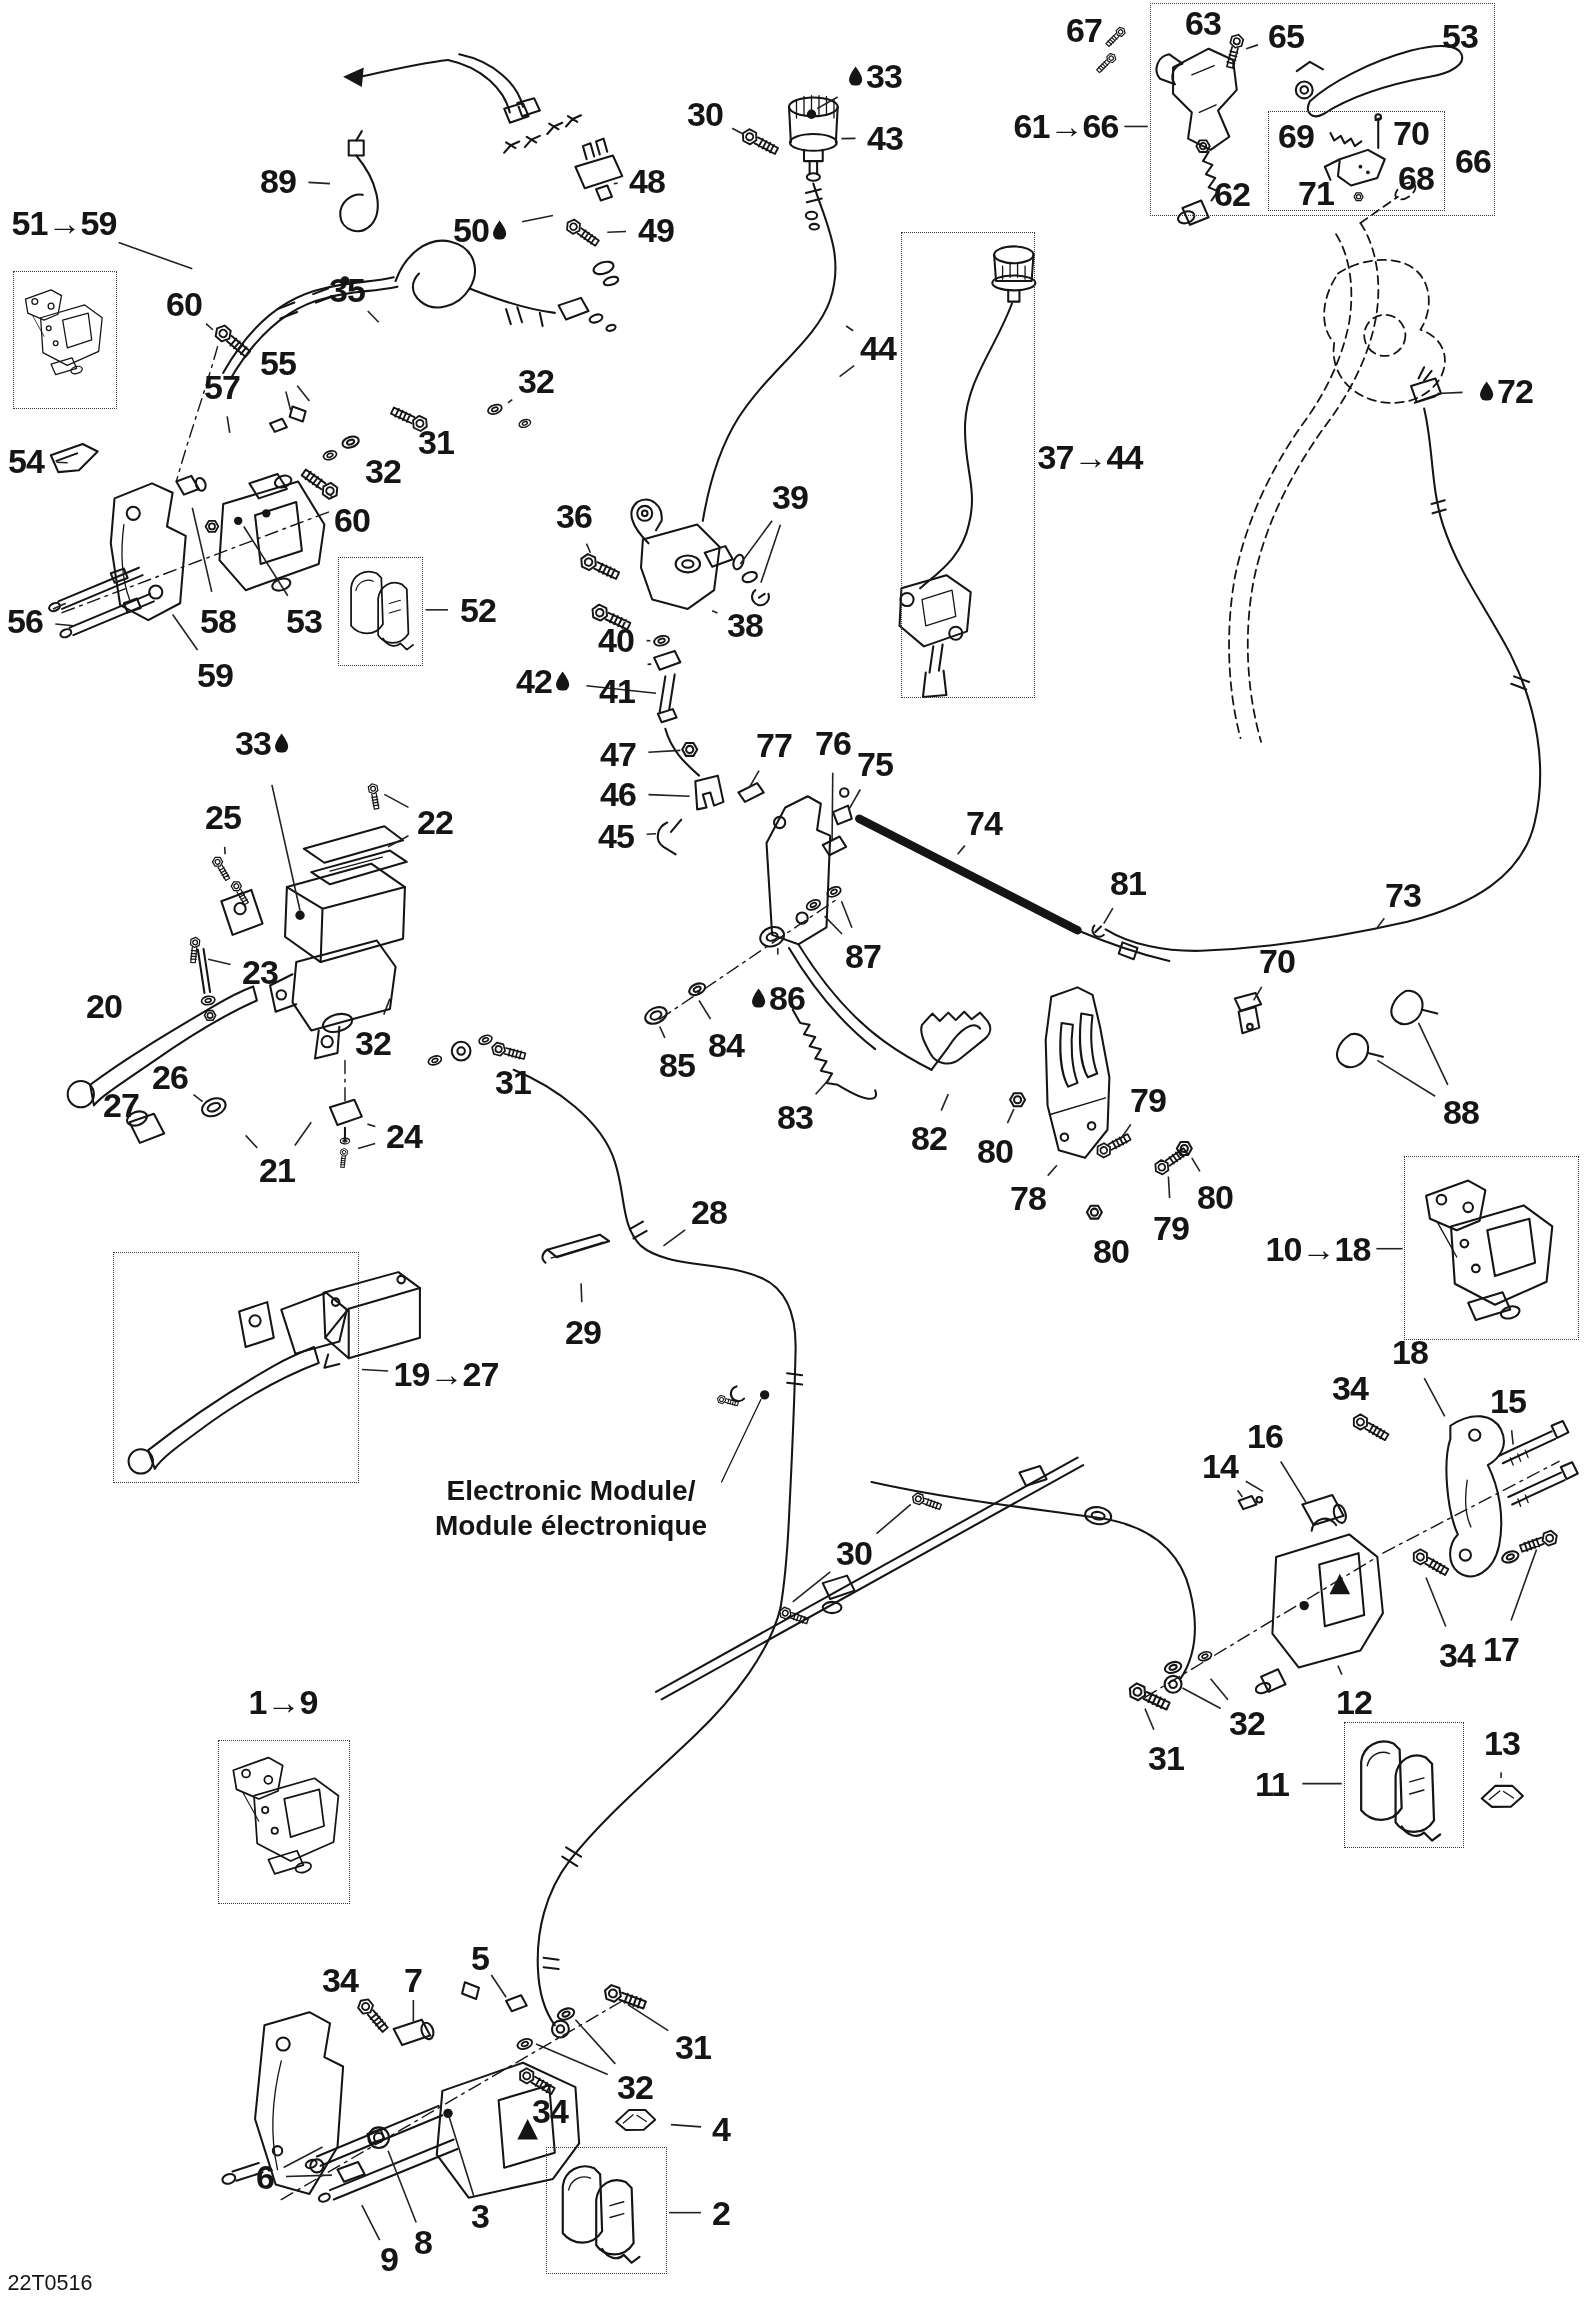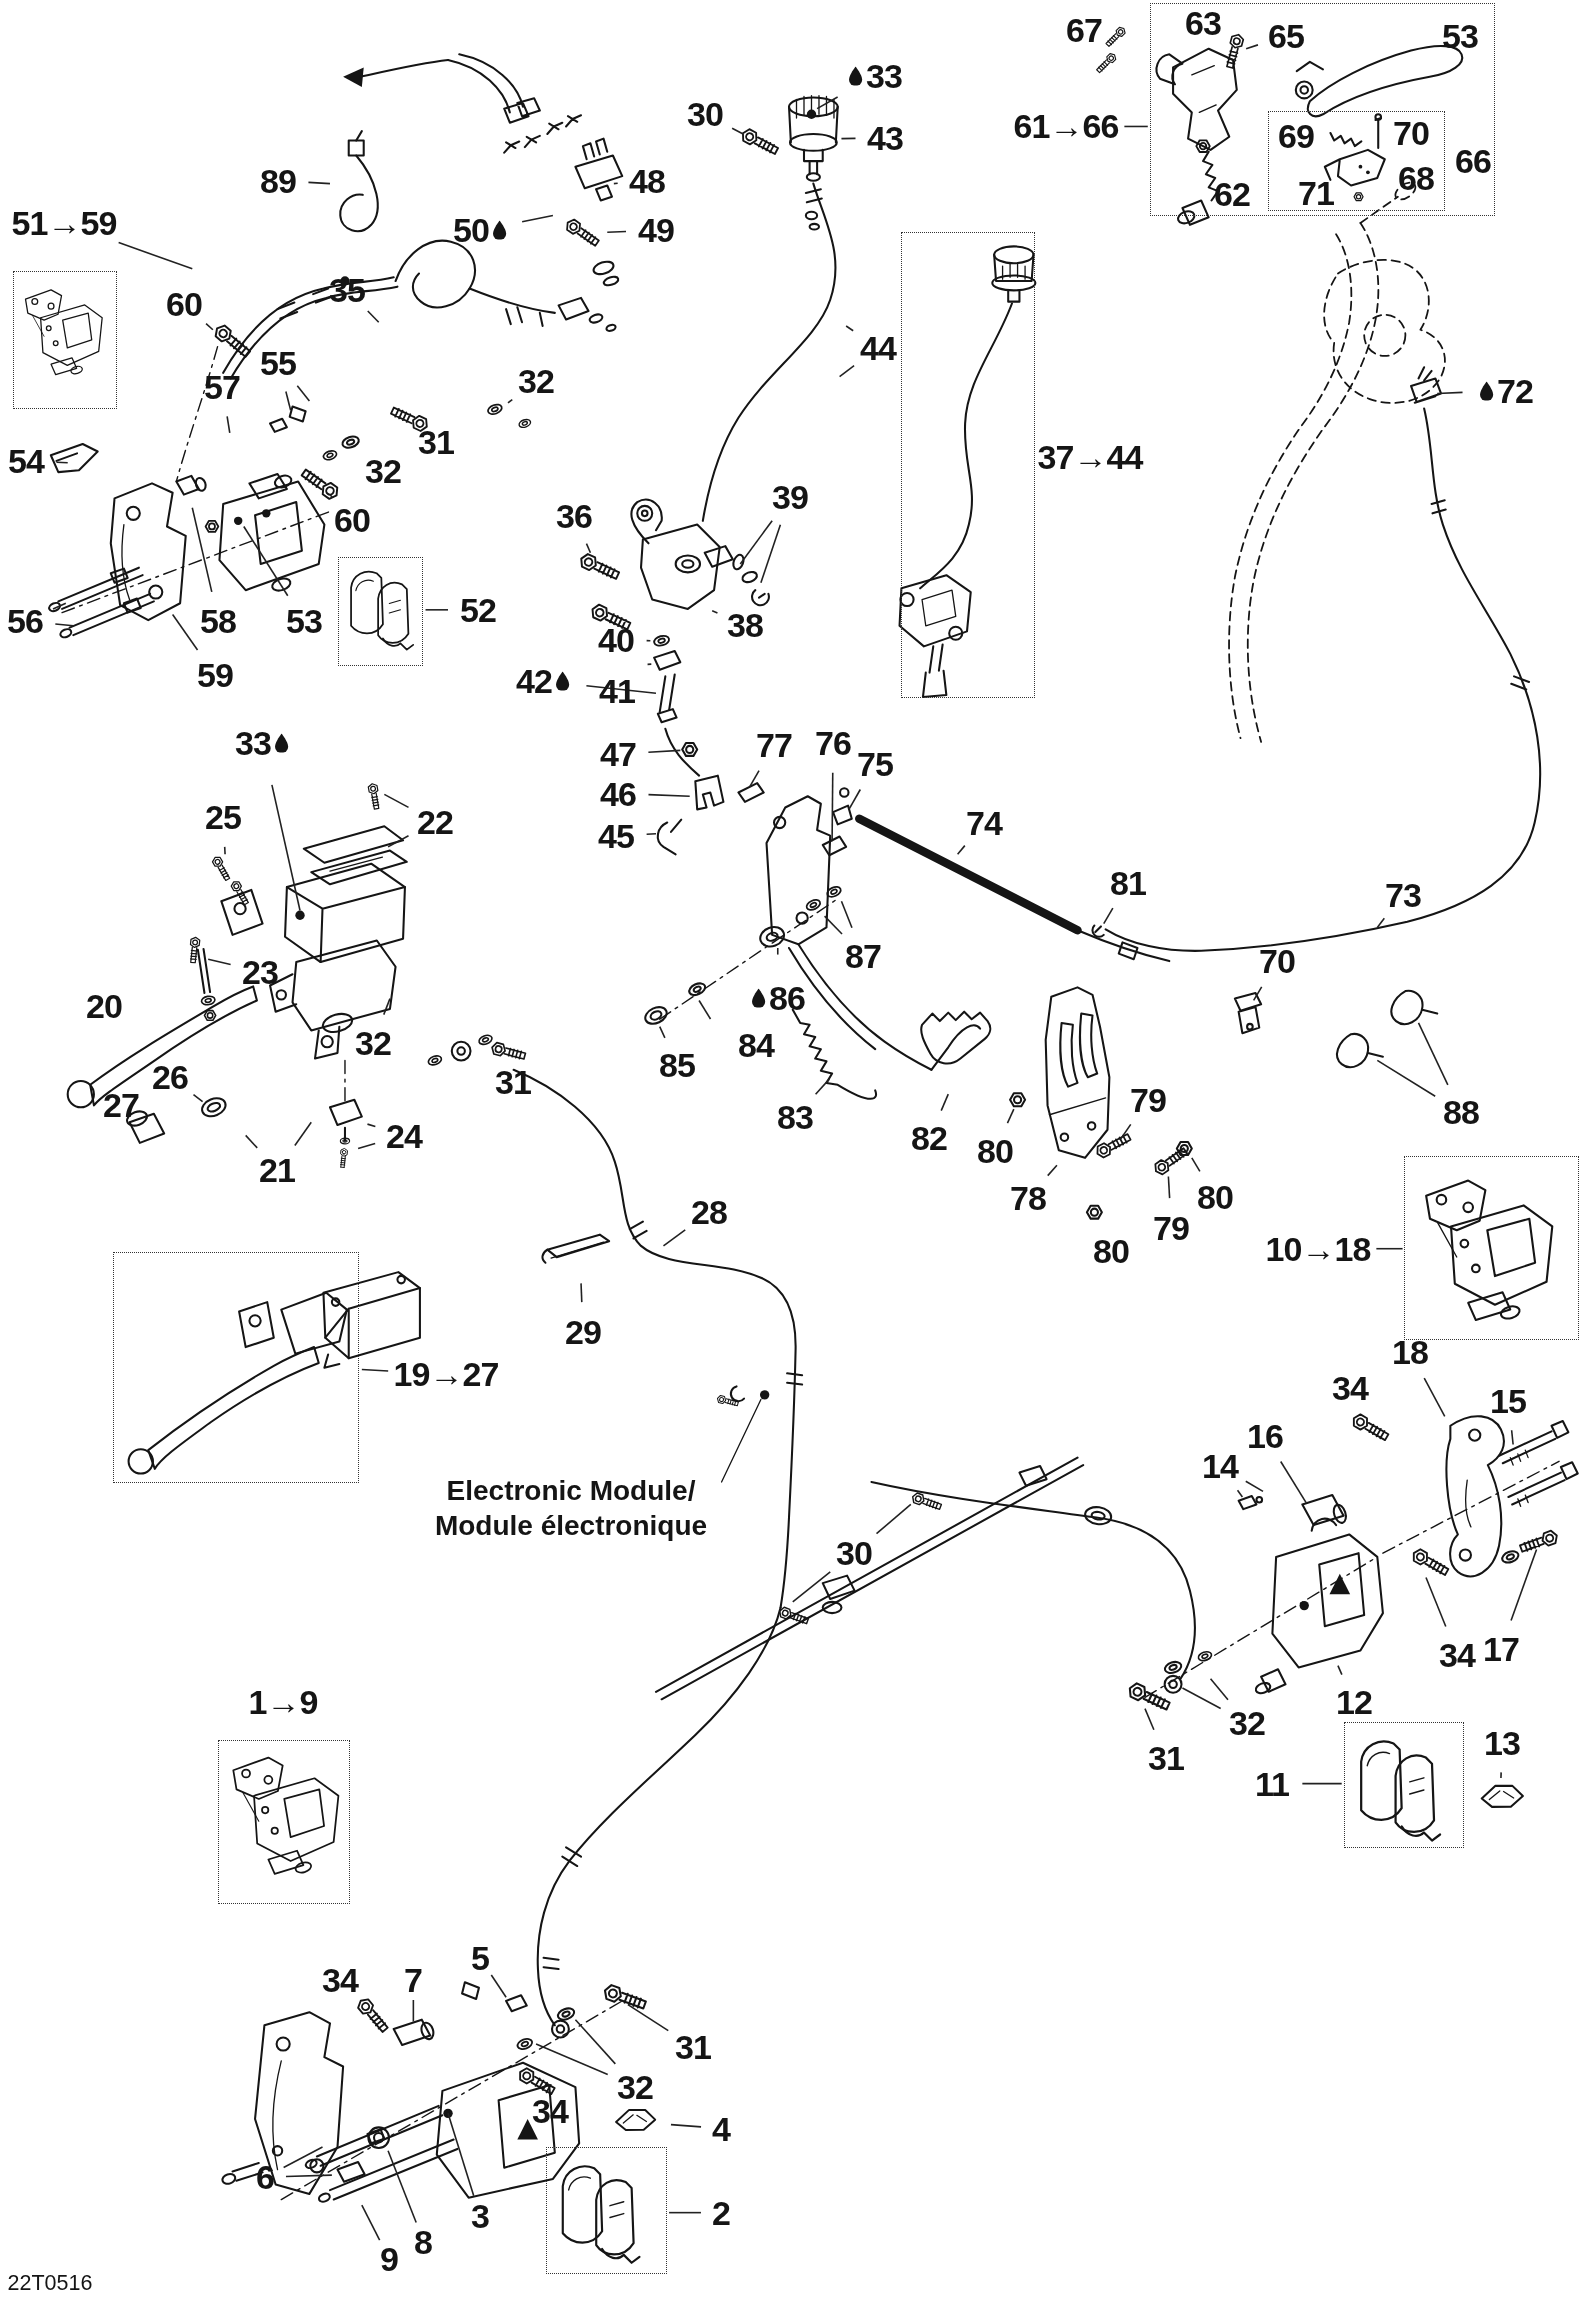--- a/index.html
+++ b/index.html
@@ -757,21 +757,21 @@
       <span>87</span>
     </div>
     <div class="callout" style="left: 778px; top: 998px;">
       <span class="drop">
         <svg viewBox="0 0 16 21" width="15" height="19.7">
           <path d="M8 0C8 0 1 9 1 14a7 7 0 0 0 14 0C15 9 8 0 8 0Z" fill="#151515"></path>
         </svg>
       </span>
       <span>86</span>
     </div>
-    <div class="callout" style="left: 756px; top: 1045px; text-align: center;">
+    <div class="callout" style="left: 726px; top: 1045px; text-align: center;">
       <span>84</span>
     </div>
     <div class="callout" style="left: 677px; top: 1065px;">
       <span>85</span>
     </div>
     <div class="callout" style="left: 795px; top: 1117px;">
       <span>83</span>
     </div>
     <div class="callout" style="left: 929px; top: 1138px;">
       <span>82</span>

